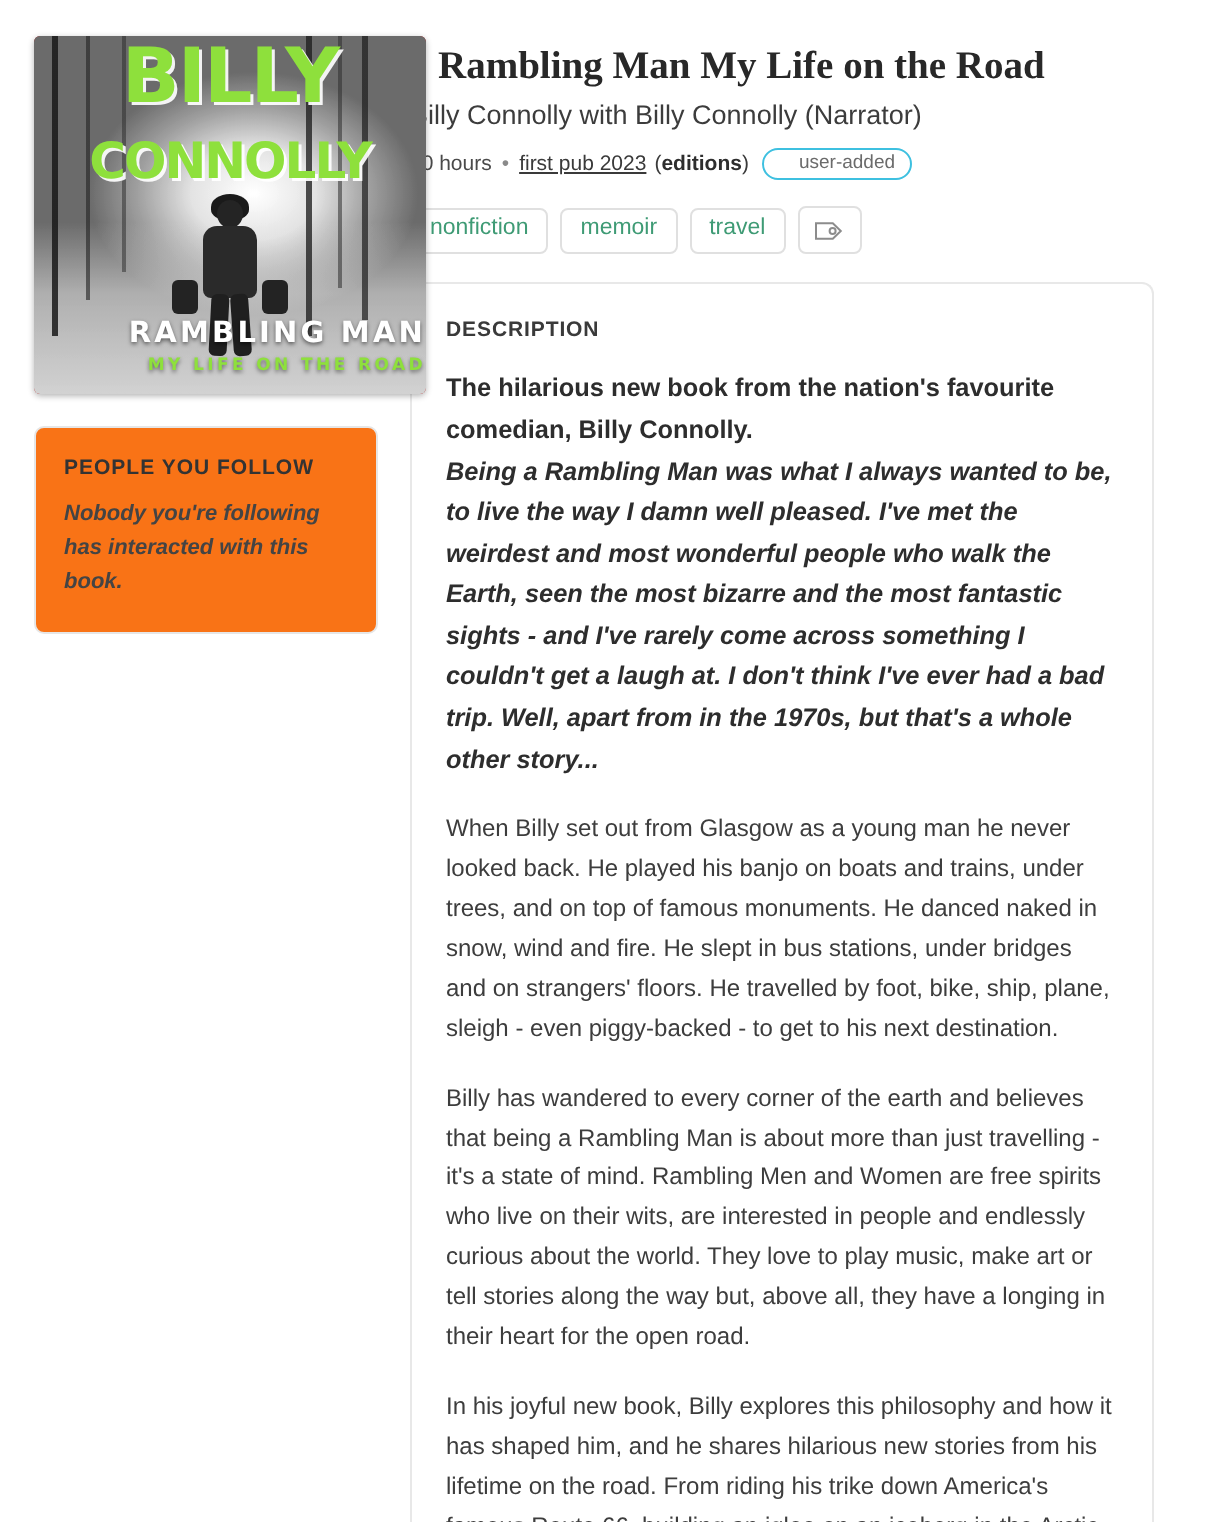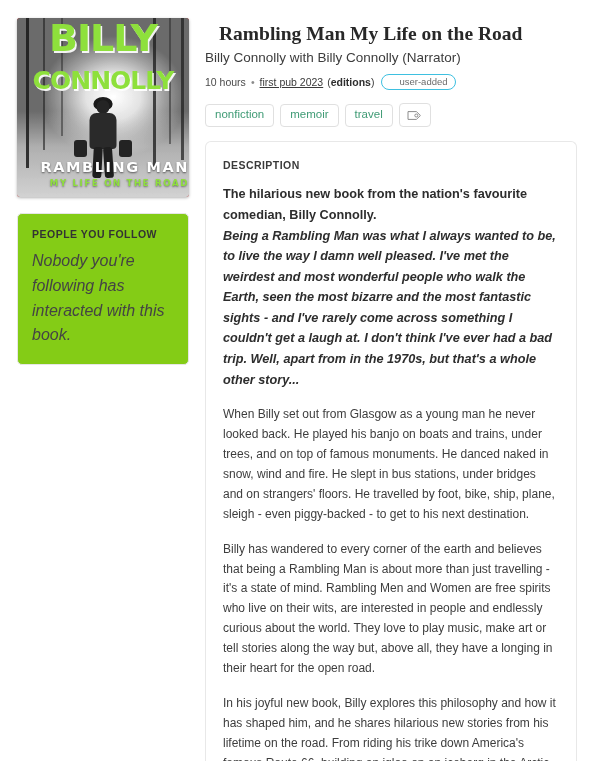--- a/index.html
+++ b/index.html
@@ -27,21 +27,21 @@
   
   .left-col {
     width: 205px;
     flex: 0 0 205px;
     padding: 18px 0 0 17px;
     box-sizing: border-box;
   }
 
   .cover {
     position: relative;
-    width: 172px;
+    width: 196px;
     height: 179px;
     border-radius: 3px;
     overflow: hidden;
     background: #b91c1c;
     box-shadow: 0 1px 3px rgba(0,0,0,0.30);
   }
 
   
   .cover-photo {
     position: absolute;
@@ -170,36 +170,37 @@
     letter-spacing: 1.7px;
     text-shadow: 0 1px 2px rgba(0,0,0,0.5);
   }
 
   .follow-card {
     margin-top: 16px;
     width: 172px;
     box-sizing: border-box;
     border: 1px solid #e6e6e6;
     border-radius: 5px;
-    background: #84cc16;
+    background: #f97316;
     padding: 14px 14px 16px 14px;
   }
   .follow-heading {
     font-size: 10.5px;
     font-weight: bold;
     letter-spacing: 0.5px;
     color: #333;
     margin: 0 0 9px 0;
   }
   .follow-body {
-    font-size: 16px;
+    font-size: 11px;
     font-style: italic;
     line-height: 1.55;
     color: #444;
     margin: 0;
+    font-weight: bold;
   }
 
   
   .right-col {
     flex: 1 1 auto;
     padding: 22px 0 0 0;
     box-sizing: border-box;
     min-width: 0;
   }
 

